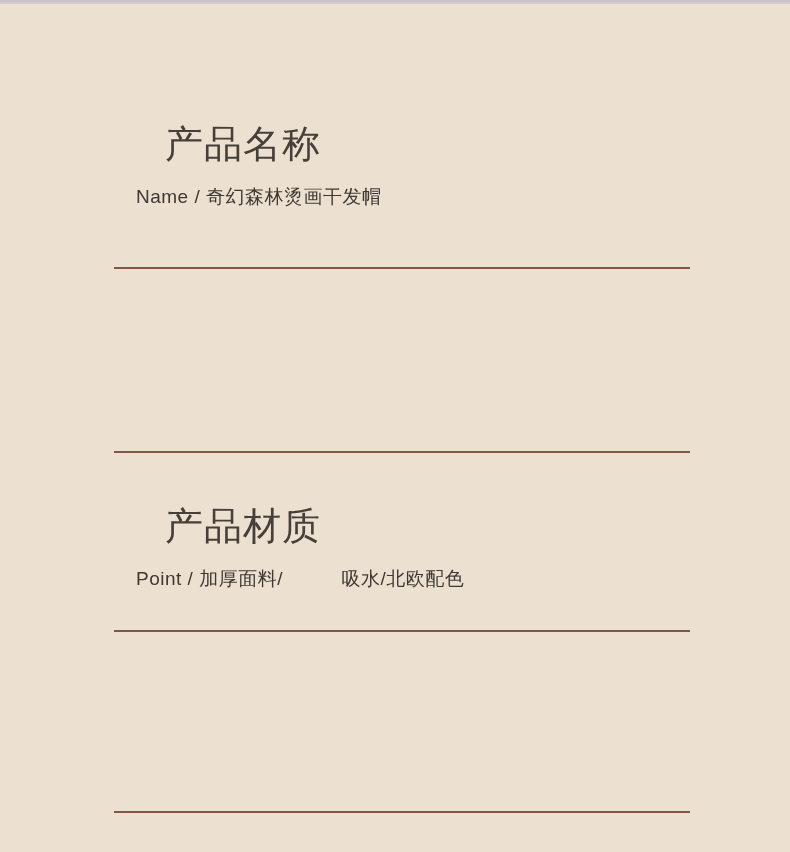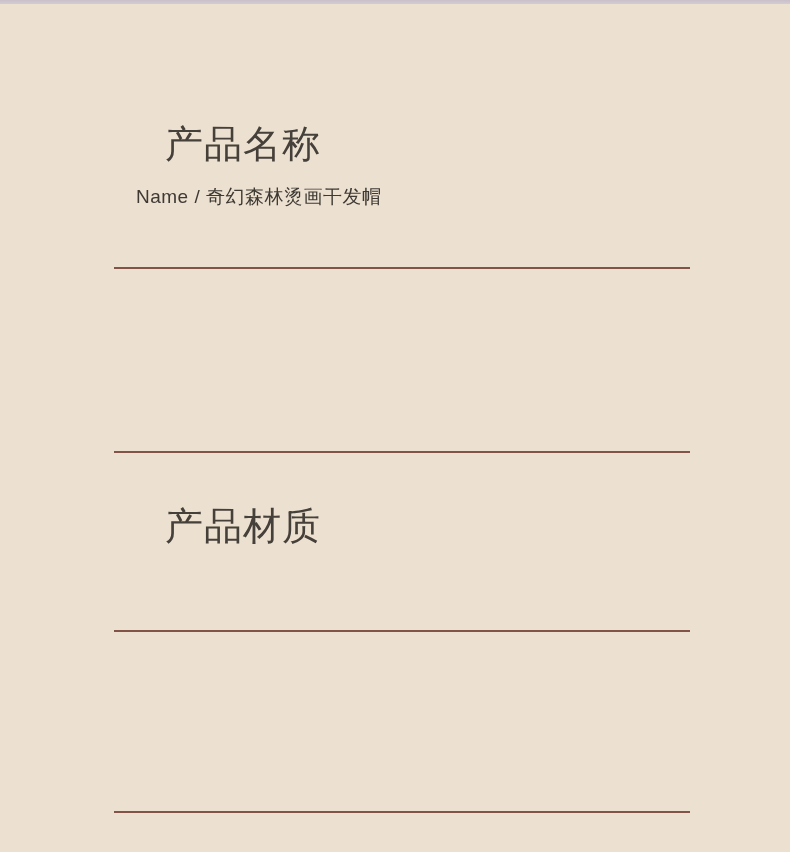--- a/index.html
+++ b/index.html
@@ -75,18 +75,19 @@
   <div class="section-subtitle">Name / 奇幻森林烫画干发帽</div>
 </div>
 <div class="divider div-1"></div>
 
 <div class="section sec-2">
 </div>
 <div class="divider div-2"></div>
 
 <div class="section sec-3">
   <div class="section-title">产品材质</div>
+  <div class="section-subtitle">Point / 加厚面料/　　　吸水/北欧配色</div>
 </div>
 <div class="divider div-3"></div>
 
 <div class="section sec-4">
 </div>
 <div class="divider div-4"></div>
 
 </body></html>

